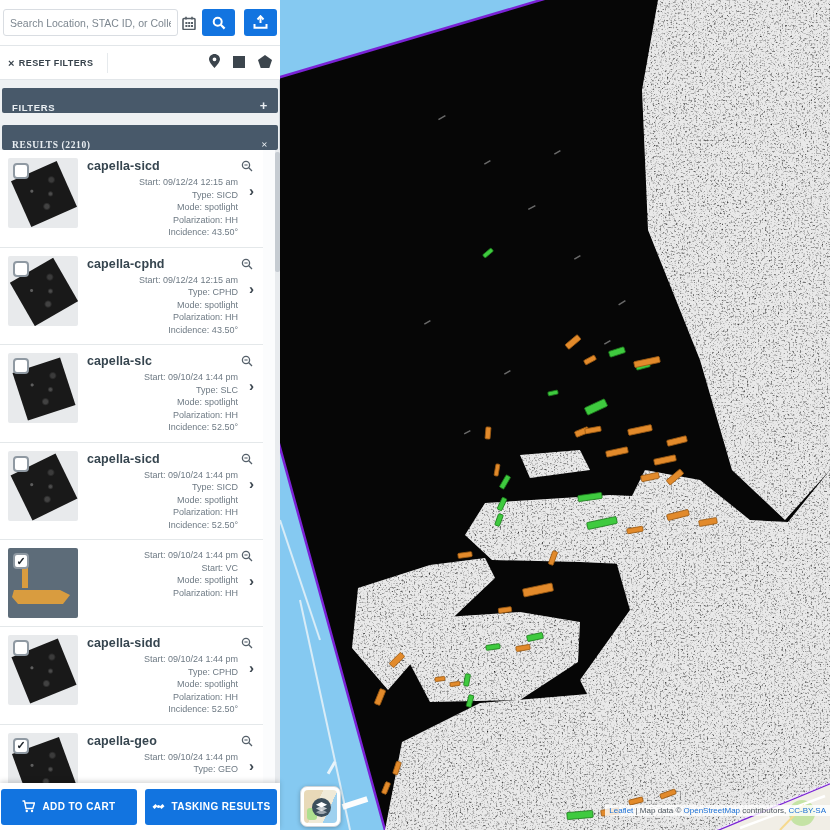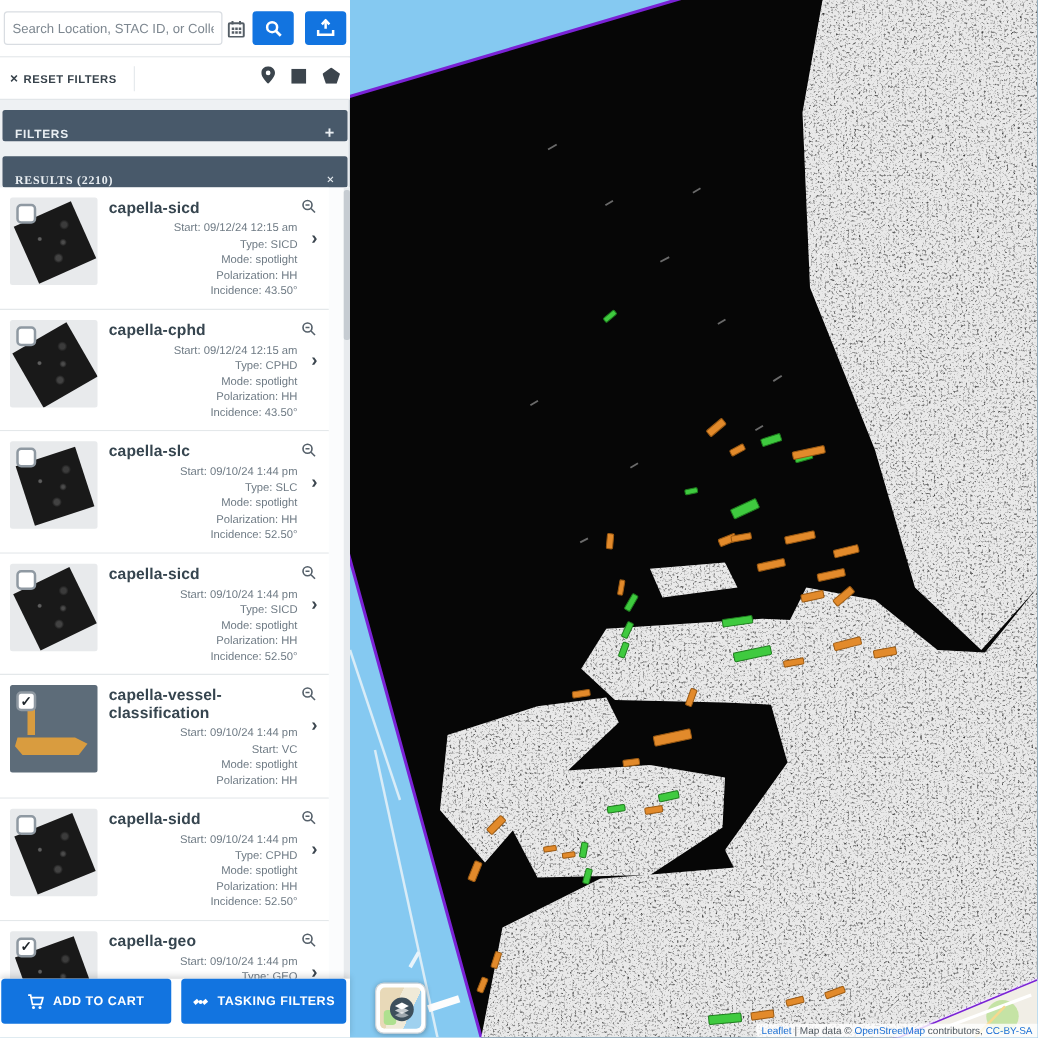--- a/index.html
+++ b/index.html
@@ -53,40 +53,40 @@
   .checkbox { position:absolute; left:5px; top:5px; width:16px; height:16px; background:#fff;
     border:2px solid #8f99a2; border-radius:4px; z-index:2; font-size:11px; font-weight:bold;
     color:#1d242a; display:flex; align-items:center; justify-content:center; cursor:pointer; }
   .rowtext { padding-left:9px; padding-top:1px; width:160px; }
   .rowtitle { font-size:12.5px; color:#36454f; font-weight:bold; letter-spacing:.1px; margin-bottom:3px; }
   .meta { font-size:9px; color:#6e7a84; line-height:12.5px;text-align:right; }
   .row-icons { position:absolute; right:10px; top:8px; color:#55606a; }
   .chev { position:absolute; right:9px; top:32px; font-size:15px; font-weight:bold; color:#3c464f; cursor:pointer; }
 
   #bottombar { position:absolute; left:0; bottom:0; width:280px; height:47px; background:#fff;
-    box-shadow:0 -2px 5px rgba(0,0,0,.15); display:flex; align-items:flex-start; gap:8px; padding:0 1px; z-index:6; }
+    box-shadow:0 -2px 5px rgba(0,0,0,.15); display:flex; align-items:center; gap:8px; padding:0 1px; z-index:6; }
   .action-btn { height:36px; background:#1274e0; color:#fff; border:none; border-radius:3px;
     font-weight:bold; font-size:10px; letter-spacing:.4px; display:flex; align-items:center;
     justify-content:center; gap:7px; cursor:pointer; font-family:"Liberation Sans",sans-serif; }
   #cart-btn { width:136px; } #task-btn { width:132px; }
 
   
   #map { position:absolute; left:280px; top:0; width:550px; height:830px; background:#85c9f1; }
   #map svg { display:block; }
 
   #layers-ctl { position:absolute; left:20px; top:786px; width:41px; height:41px; background:#fff;
     border:1px solid #cdd4d9; border-radius:7px; box-shadow:0 1px 4px rgba(0,0,0,.25);
     padding:3px; cursor:pointer; z-index:4; }
   #layers-ctl .mini { width:33px; height:33px; border-radius:4px; position:relative; overflow:hidden;
     background:linear-gradient(115deg,#e8d9b8 0 40%, #f0ead8 40% 70%, #9fd1ef 70%); }
   #layers-ctl .mini .dot { position:absolute; left:3px; top:18px; width:10px; height:12px; background:#aee08f; border-radius:3px; }
   #layers-ctl .circ { position:absolute; left:11px; top:11px; width:19px; height:19px; border-radius:50%;
     background:#3d4f5c; display:flex; align-items:center; justify-content:center; }
 
-  #attrib { position:absolute; right:0; bottom:0; background:rgba(255,255,255,.8);
+  #attrib { position:absolute; right:0; bottom:14px; background:rgba(255,255,255,.8);
     font-size:8px; color:#4c555d; padding:1px 4px; z-index:4; white-space:nowrap; }
   #attrib a { color:#1a6fd4; text-decoration:none; }
 </style>
 </head>
 <body>
 
 <div id="app">
 
   <div id="map">
     <svg width="550" height="830" viewBox="0 0 550 830">
@@ -376,21 +376,20 @@
 
       <div class="row">
         <div class="thumb vessel">
           <span class="checkbox">✓</span>
           <svg width="70" height="70" viewBox="0 0 70 70">
             <polygon points="14,14 20,14 20,40 14,40" fill="#d99c3f"></polygon>
             <polygon points="6,42 52,42 62,47 55,56 10,56 4,49" fill="#d99c3f"></polygon>
           </svg>
         </div>
         <div class="rowtext">
-          <div class="rowtitle">capella-vessel-classification</div>
           <div class="meta">Start: 09/10/24 1:44 pm</div>
           <div class="meta">Start: VC</div>
           <div class="meta">Mode: spotlight</div>
           <div class="meta">Polarization: HH</div>
         </div>
         <span class="row-icons"><svg width="12" height="12" viewBox="0 0 12 12">
               <circle cx="5" cy="5" r="3.6" fill="none" stroke="#55606a" stroke-width="1.3"></circle>
               <line x1="7.8" y1="7.8" x2="11" y2="11" stroke="#55606a" stroke-width="1.3"></line>
               <line x1="3.4" y1="5" x2="6.6" y2="5" stroke="#55606a" stroke-width="1.1"></line>
             </svg></span>
@@ -450,17 +449,17 @@
             <circle cx="10" cy="11" r="1.2" fill="#fff"></circle>
           </svg>
         <span>ADD TO CART</span>
       </button>
       <button class="action-btn" id="task-btn">
         <svg width="13" height="13" viewBox="0 0 13 13">
             <rect x="1" y="5" width="4" height="3" fill="#fff" transform="rotate(-40 3 6.5)"></rect>
             <rect x="8" y="5" width="4" height="3" fill="#fff" transform="rotate(-40 10 6.5)"></rect>
             <circle cx="6.5" cy="6.5" r="1.6" fill="#fff"></circle>
           </svg>
-        <span>TASKING FILTERS</span>
+        <span>TASKING RESULTS</span>
       </button>
     </div>
   </div>
 </div>
 
 </body></html>

